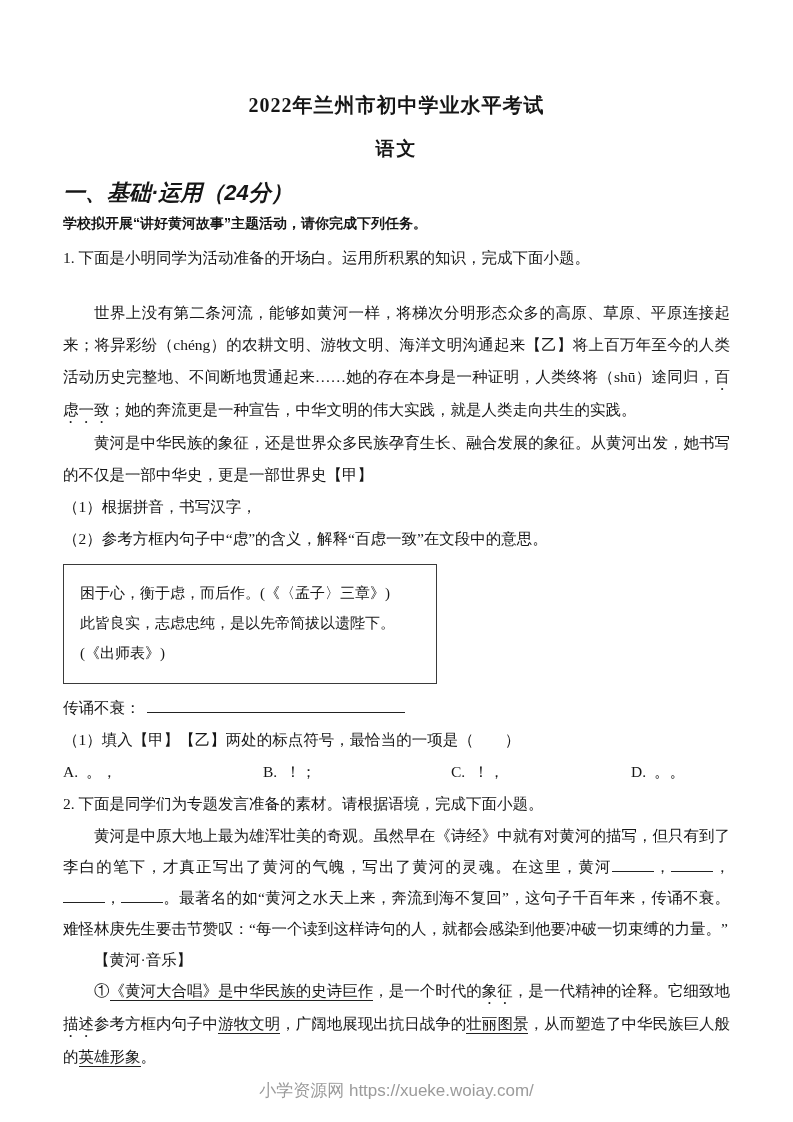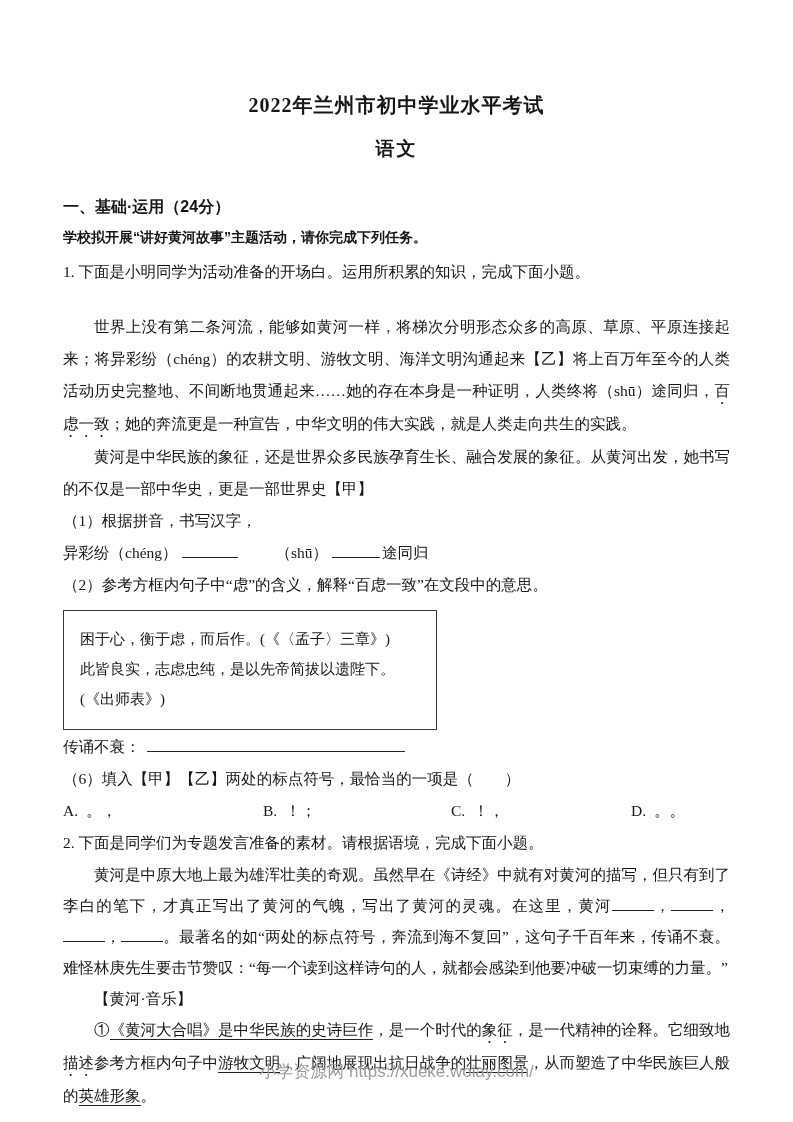--- a/index.html
+++ b/index.html
@@ -28,25 +28,26 @@
   }
   .doc-subject {
     margin-top: 15px;
     text-align: center;
     font-size: 19px;
     line-height: 28px;
     font-weight: 700;
     letter-spacing: 2px;
   }
   .sec-heading {
-    margin-top: 31px;
+    margin-top: 17px;
     font-family: "Liberation Sans", "DejaVu Sans", sans-serif;
     font-weight: 700;
-    font-size: 16px;
+    font-size: 22px;
     line-height: 26px;
+    font-style: italic;
   }
   .sec-intro {
     margin-top: 4px;
     font-family: "Liberation Sans", "DejaVu Sans", sans-serif;
     font-weight: 700;
     font-size: 14px;
     line-height: 26px;
   }
   .q-stem {
     margin-top: 9px;
@@ -79,21 +80,21 @@
     height: 15px;
     vertical-align: baseline;
   }
   .blank-py { width: 56px; margin-left: 4px; }
   .blank-py2 { width: 48px; margin-left: 4px; margin-right: 2px; }
   .gap-mid { display: inline-block; width: 38px; }
   .blank-ans { width: 258px; margin-left: 6px; }
   .blank-q2 { width: 42px; }
   .quote-box {
     box-sizing: border-box;
-    margin: 9px 0 1px 0;
+    margin: 9px 0 8px 0;
     width: 374px;
     border: 1.5px solid #3a3a3a;
     padding: 13px 32px 15px 16px;
   }
   .quote-box .bline {
     font-size: 15px;
     line-height: 30px;
     margin: 0;
   }
   .options {
@@ -114,21 +115,21 @@
     text-align: justify;
     text-justify: inter-character;
   }
   .tagline {
     font-size: 15.5px;
     line-height: 31px;
     text-indent: 2em;
   }
   .footer {
     position: absolute;
-    bottom: 39px;
+    bottom: 20px;
     left: 0;
     width: 100%;
     text-align: center;
     font-family: "Liberation Sans", "DejaVu Sans", sans-serif;
     font-size: 17px;
     color: #9b9b9b;
   }
 </style>
 </head>
 <body>
@@ -144,48 +145,45 @@
 
     <div class="q-stem">1. 下面是小明同学为活动准备的开场白。运用所积累的知识，完成下面小题。</div>
 
     <div class="passage">
       <p><span>世界上没有第二条河流，能够如黄河一样，将梯次分明形态众多的高原、草原、平原连接起来；将异彩纷（chéng）的农耕文明、游牧文明、海洋文明沟通起来【乙】将上百万年至今的人类活动历史完整地、不间断地贯通起来……她的存在本身是一种证明，人类终将（shū）途同归，</span><span class="em-dots">百虑一致</span><span>；她的奔流更是一种宣告，中华文明的伟大实践，就是人类走向共生的实践。</span></p>
       <p>黄河是中华民族的象征，还是世界众多民族孕育生长、融合发展的象征。从黄河出发，她书写的不仅是一部中华史，更是一部世界史【甲】</p>
     </div>
 
     <div class="subline">（1）根据拼音，书写汉字，</div>
 
-    <div class="subline">
-      <span>异彩纷（chéng）</span><span class="blank blank-py"></span><span class="gap-mid"></span><span>（shū）</span><span class="blank blank-py2"></span><span>途同归</span>
-    </div>
 
     <div class="subline">（2）参考方框内句子中“虑”的含义，解释“百虑一致”在文段中的意思。</div>
 
     <div class="quote-box">
       <p class="bline">困于心，衡于虑，而后作。(《〈孟子〉三章》)</p>
       <p class="bline">此皆良实，志虑忠纯，是以先帝简拔以遗陛下。(《出师表》)</p>
     </div>
 
     <div class="subline">
       <span>传诵不衰：</span><span class="blank blank-ans"></span>
     </div>
 
-    <div class="subline">（6）填入【甲】【乙】两处的标点符号，最恰当的一项是（　　）</div>
+    <div class="subline">（1）填入【甲】【乙】两处的标点符号，最恰当的一项是（　　）</div>
 
     <div class="options">
       <span class="opt opt-a"><span class="opt-label">A.</span><span>。，</span></span>
       <span class="opt opt-b"><span class="opt-label">B.</span><span>！；</span></span>
       <span class="opt opt-c"><span class="opt-label">C.</span><span>！，</span></span>
       <span class="opt opt-d"><span class="opt-label">D.</span><span>。。</span></span>
     </div>
 
     <div class="subline">2. 下面是同学们为专题发言准备的素材。请根据语境，完成下面小题。</div>
 
 
-    <p class="q2para"><span>黄河是中原大地上最为雄浑壮美的奇观。虽然早在《诗经》中就有对黄河的描写，但只有到了李白的笔下，才真正写出了黄河的气魄，写出了黄河的灵魂。在这里，黄河</span><span class="blank blank-q2"></span><span>，</span><span class="blank blank-q2"></span><span>，</span><span class="blank blank-q2"></span><span>，</span><span class="blank blank-q2"></span><span>。最著名的如“两处的标点符号，奔流到海不复回”，这句子千百年来，传诵不衰。难怪林庚先生要击节赞叹：“每一个读到这样诗句的人，就都会感染到他要冲破一切束缚的力量。”</span></p>
+    <p class="q2para"><span>黄河是中原大地上最为雄浑壮美的奇观。虽然早在《诗经》中就有对黄河的描写，但只有到了李白的笔下，才真正写出了黄河的气魄，写出了黄河的灵魂。在这里，黄河</span><span class="blank blank-q2"></span><span>，</span><span class="blank blank-q2"></span><span>，</span><span class="blank blank-q2"></span><span>，</span><span class="blank blank-q2"></span><span>。最著名的如“黄河之水天上来，奔流到海不复回”，这句子千百年来，传诵不衰。难怪林庚先生要击节赞叹：“每一个读到这样诗句的人，就都会感染到他要冲破一切束缚的力量。”</span></p>
 
     <div class="tagline">【黄河·音乐】</div>
 
     <p class="q2para"><span>①</span><span class="u">《黄河大合唱》是中华民族的史诗巨作</span><span>，是一个时代的</span><span class="em-dots">象征</span><span>，是一代精神的诠释。它细致地</span><span class="em-dots">描述</span><span>参考方框内句子中</span><span class="u">游牧文明</span><span>，广阔地展现出抗日战争的</span><span class="u">壮丽图景</span><span>，从而塑造了中华民族巨人般的</span><span class="u">英雄形象</span><span>。</span></p>
 
   </div>
 
   <div class="footer">
     <span>小学资源网</span>
     <span>https://xueke.woiay.com/</span>

